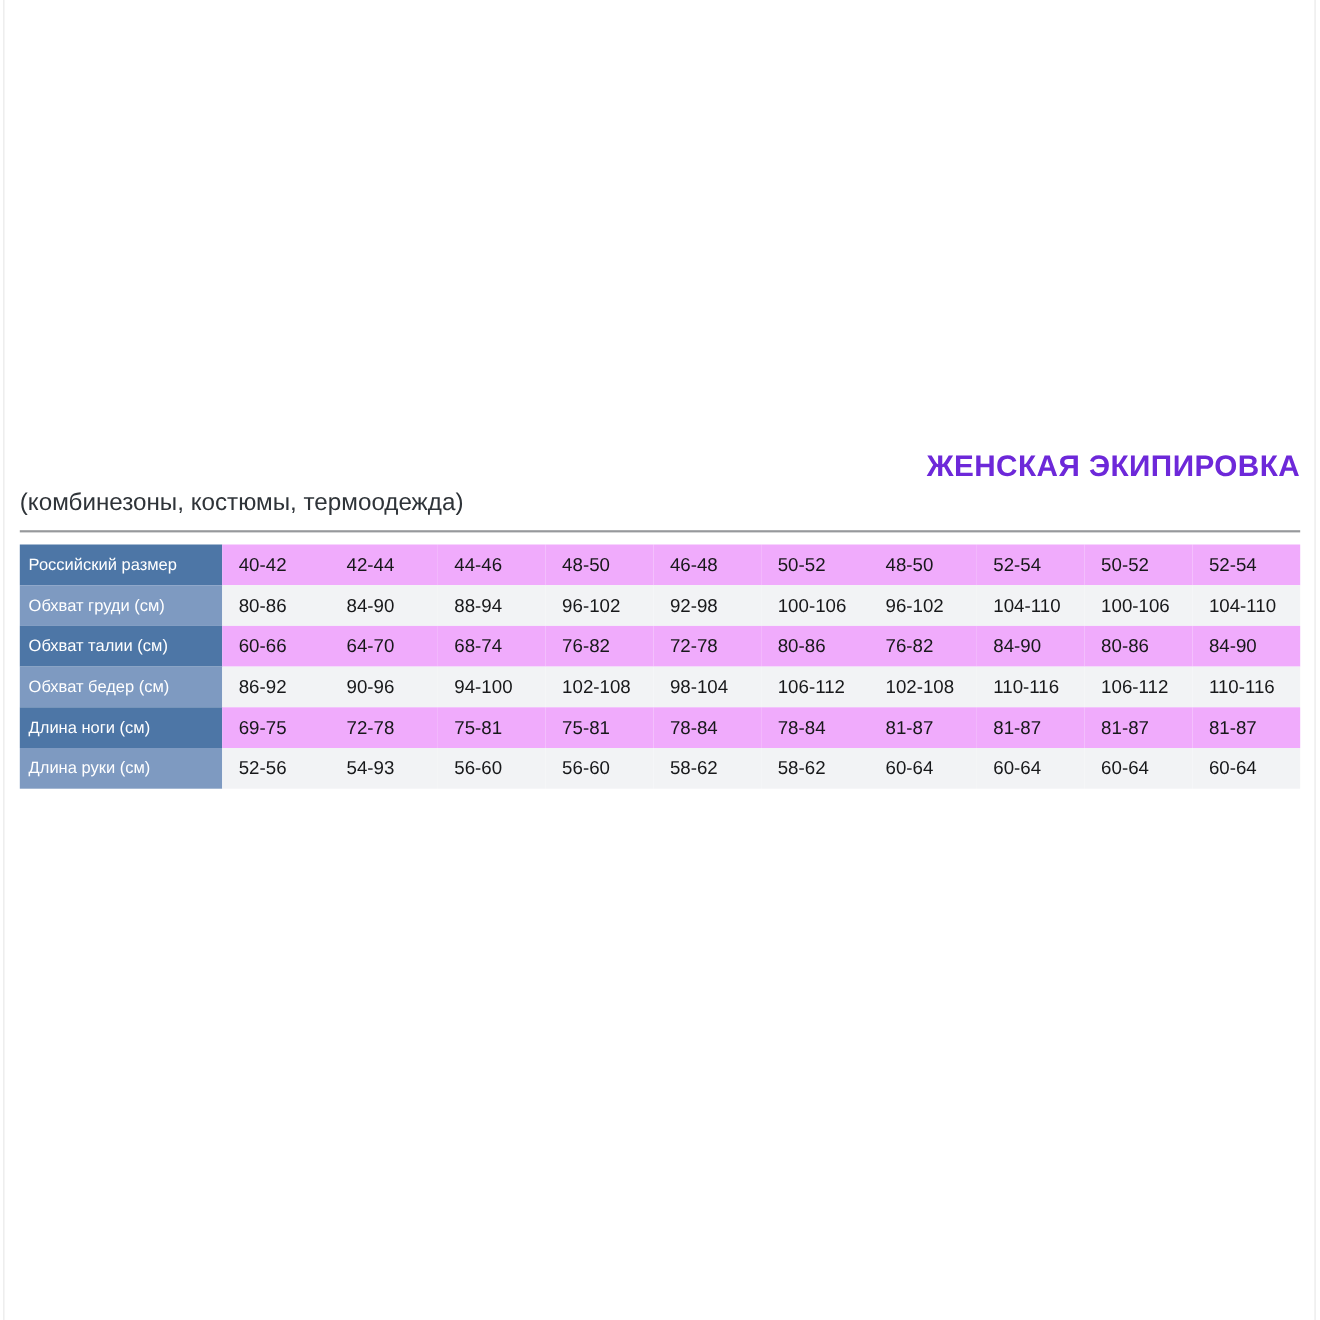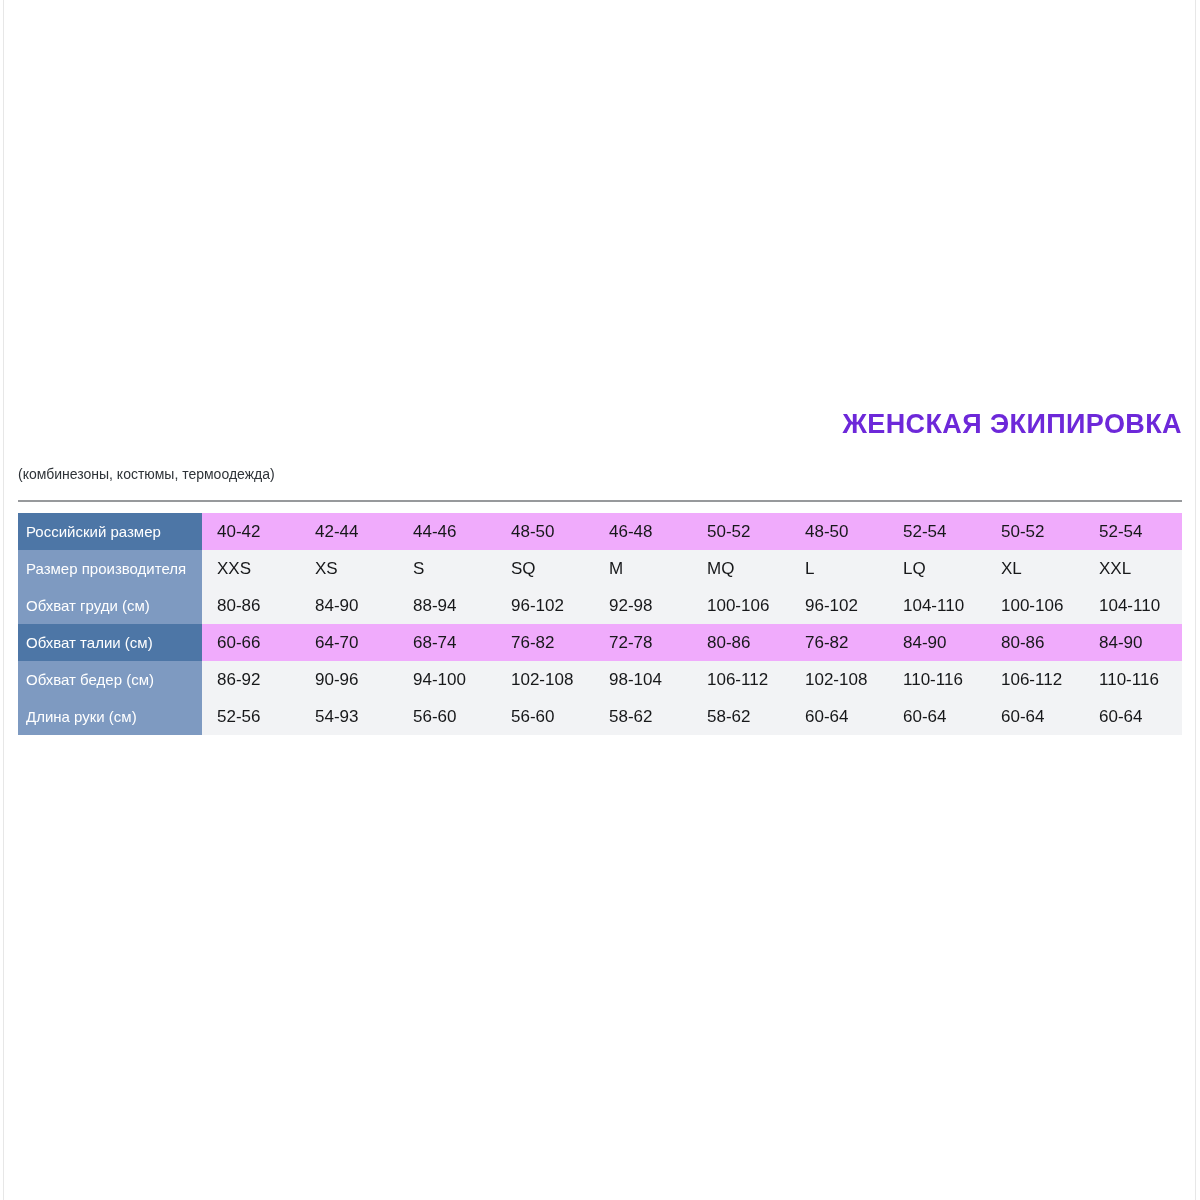--- a/index.html
+++ b/index.html
@@ -33,25 +33,25 @@
   }
   .page-title {
     font-size: 27px;
     font-weight: 900;
     letter-spacing: 0.4px;
     color: #6d28d9;
     line-height: 32px;
     text-align: right;
   }
   .page-subtitle {
-    font-size: 14px;
+    font-size: 22px;
     font-weight: 400;
     color: #2e3338;
     line-height: 27px;
-    margin-top: 21px;
+    margin-top: 3px;
   }
   .divider {
     margin-top: 12px;
     height: 2px;
     background: #97999c;
   }
   table.size-table {
     margin-top: 11px;
     border-collapse: collapse;
     table-layout: fixed;
@@ -115,33 +115,20 @@
           <td>44-46</td>
           <td>48-50</td>
           <td>46-48</td>
           <td>50-52</td>
           <td>48-50</td>
           <td>52-54</td>
           <td>50-52</td>
           <td>52-54</td>
         </tr>
         <tr class="r-even">
-          <th>Размер производителя</th>
-          <td>XXS</td>
-          <td>XS</td>
-          <td>S</td>
-          <td>SQ</td>
-          <td>M</td>
-          <td>MQ</td>
-          <td>L</td>
-          <td>LQ</td>
-          <td>XL</td>
-          <td>XXL</td>
-        </tr>
-        <tr class="r-even">
           <th>Обхват груди (см)</th>
           <td>80-86</td>
           <td>84-90</td>
           <td>88-94</td>
           <td>96-102</td>
           <td>92-98</td>
           <td>100-106</td>
           <td>96-102</td>
           <td>104-110</td>
           <td>100-106</td>
@@ -166,20 +153,33 @@
           <td>90-96</td>
           <td>94-100</td>
           <td>102-108</td>
           <td>98-104</td>
           <td>106-112</td>
           <td>102-108</td>
           <td>110-116</td>
           <td>106-112</td>
           <td>110-116</td>
         </tr>
+        <tr class="r-odd">
+          <th>Длина ноги (см)</th>
+          <td>69-75</td>
+          <td>72-78</td>
+          <td>75-81</td>
+          <td>75-81</td>
+          <td>78-84</td>
+          <td>78-84</td>
+          <td>81-87</td>
+          <td>81-87</td>
+          <td>81-87</td>
+          <td>81-87</td>
+        </tr>
         <tr class="r-even">
           <th>Длина руки (см)</th>
           <td>52-56</td>
           <td>54-93</td>
           <td>56-60</td>
           <td>56-60</td>
           <td>58-62</td>
           <td>58-62</td>
           <td>60-64</td>
           <td>60-64</td>

